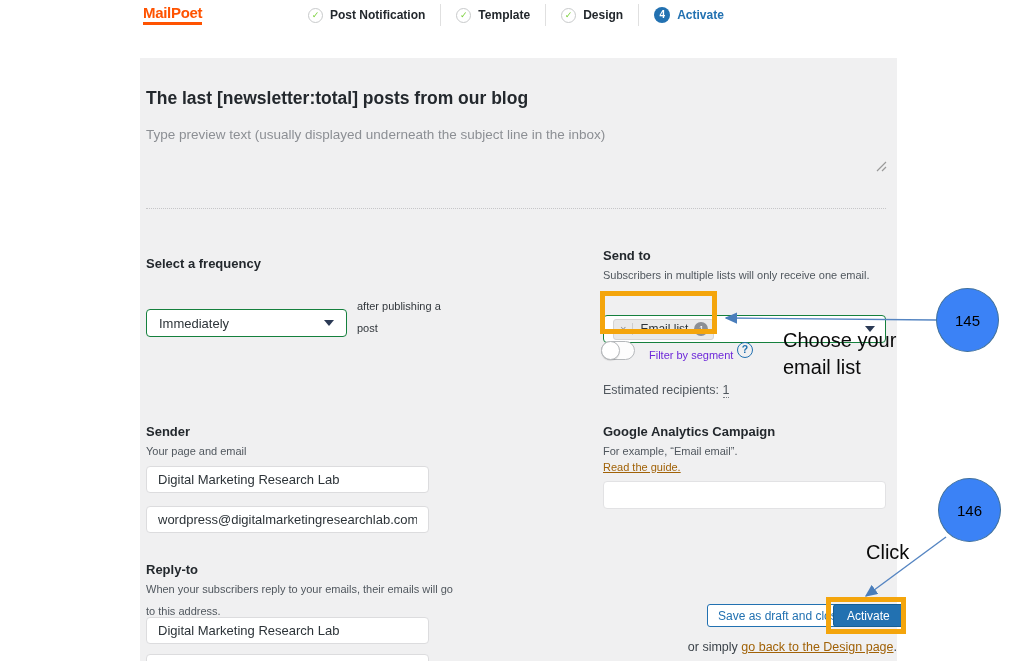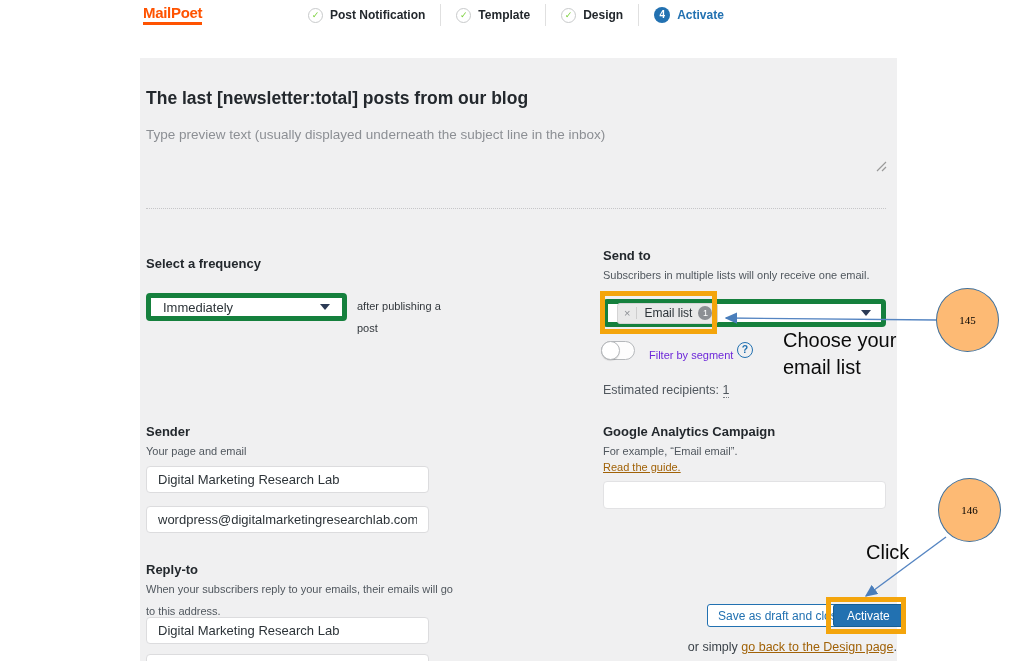--- a/index.html
+++ b/index.html
@@ -37,22 +37,22 @@
     font-family:"Liberation Sans",sans-serif; font-size:13.5px; color:#50575e;
   }
   .preview::placeholder { color:#8c8f94; opacity:1; }
   .resize-handle { position:absolute; left:876px; top:158px; z-index:2; }
   .hr { position:absolute; left:146px; top:208px; width:740px; border-top:1px dotted #c6c6c8; z-index:2; }
 
   .h-label { position:absolute; font-size:13px; font-weight:bold; color:#23282d; z-index:2; }
   .hint { position:absolute; font-size:11px; color:#50575e; line-height:22px; z-index:2; }
 
   .box {
-    position:absolute; background:#fff; border:5px solid #15803d; border-radius:4px;
-    display:flex; align-items:center; font-size:13px; color:#2c3338; z-index:2;
+    position:absolute; background:#fff; border:1px solid #15803d; border-radius:4px;
+    display:flex; align-items:center; font-size:13px; color:#2c3338; z-index:2;margin-top:16px;
   }
   .caret {
     width:0; height:0; border-left:5px solid transparent; border-right:5px solid transparent;
     border-top:6px solid #2b3a55; margin-left:auto;
   }
   .input {
     position:absolute; background:#fff; border:1px solid #dcdcde; border-radius:4px;
     font-family:"Liberation Sans",sans-serif; font-size:13px; color:#2c3338;
     padding:0 11px; outline:none; z-index:2;
   }
@@ -96,22 +96,22 @@
   .or-simply { position:absolute; left:540px; top:640px; width:357px; text-align:right;
     font-size:12.5px; color:#3c434a; z-index:2; }
 
   
   .hl { position:absolute; border:5px solid #f4a50c; z-index:5; pointer-events:none; }
   .hl-1 { left:600px; top:291px; width:117px; height:43px; }
   .hl-2 { left:826px; top:597px; width:80px; height:37px; }
   .overlay { position:absolute; left:0; top:0; z-index:4; pointer-events:none; }
   .circ {
     position:absolute; width:63px; height:64px; border:1.5px solid #41719c; border-radius:50%;
-    background:#fdba74; display:flex; align-items:center; justify-content:center;
-    font-size:11px; color:#000; z-index:6;font-family:Liberation Serif, serif;
+    background:#3b82f6; display:flex; align-items:center; justify-content:center;
+    font-size:15px; color:#000; z-index:6;
   }
   .circ-145 { left:936px; top:288px; }
   .circ-146 { left:938px; top:478px; }
   .ann-text { position:absolute; font-size:20px; color:#0a0a0a; z-index:6; }
   .choose { left:783px; top:327px; width:136px; line-height:27px; }
   .click  { left:866px; top:541px; }
 </style>
 </head>
 <body>
 

